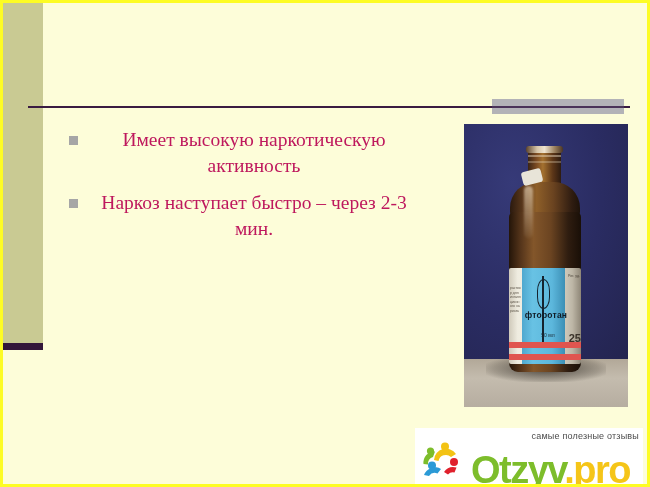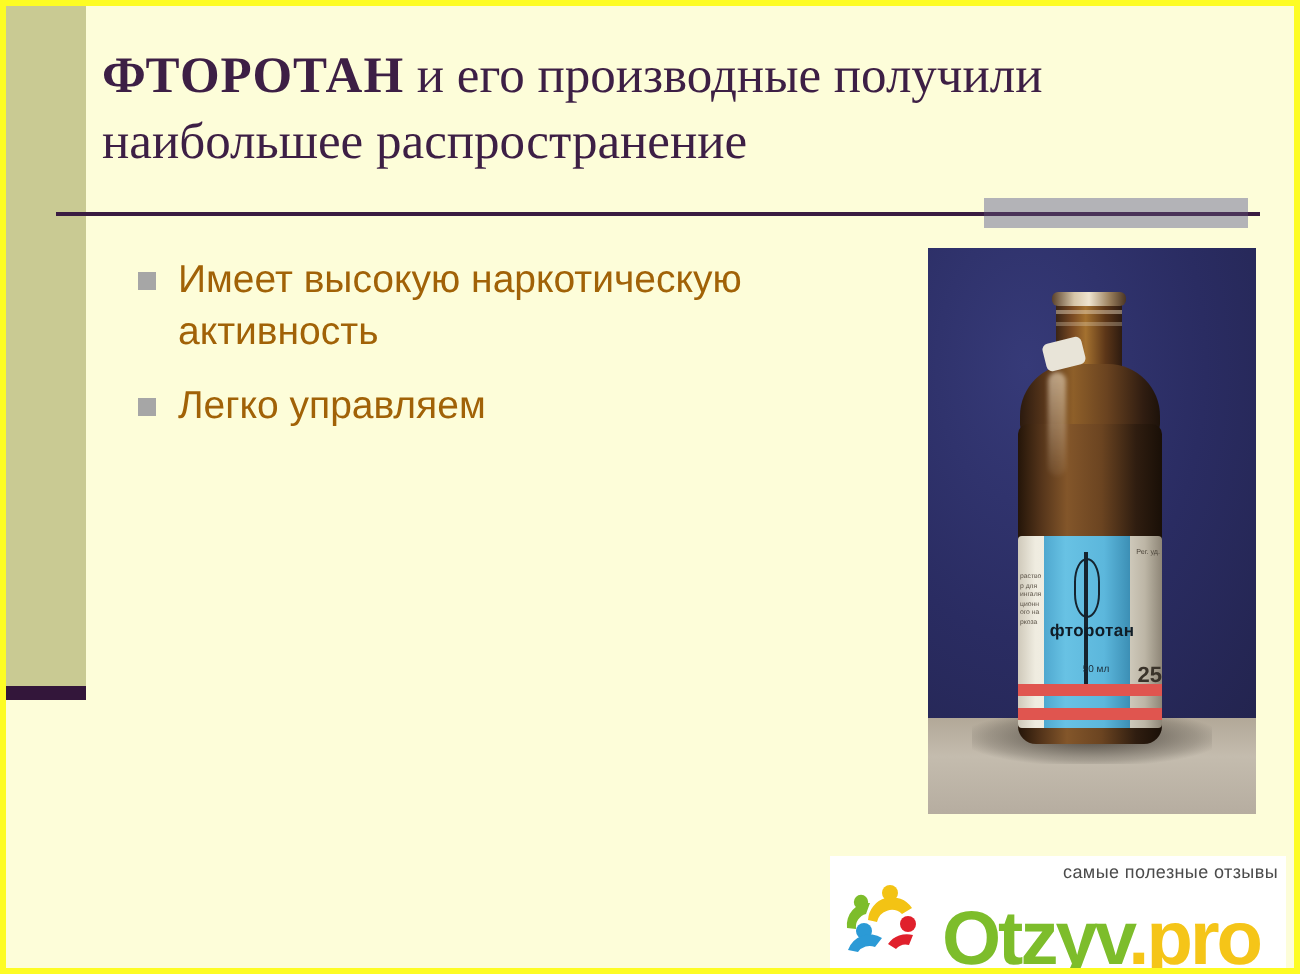--- a/index.html
+++ b/index.html
@@ -101,25 +101,26 @@
   }
   .bullet-marker {
     flex: 0 0 auto;
     width: 9px;
     height: 9px;
     background: #a6a6a6;
     margin-top: 9px;
     margin-right: 11px;
   }
   .bullet-text {
-    font-family: Liberation Sans, sans-serif;
+    font-family: Liberation Serif, serif;
     font-size: 19.5px;
     line-height: 26px;
-    color: #a16207;
+    color: #be185d;
     max-width: 330px;
+    text-align: center;
   }
 
   
   .photo {
     position: absolute;
     left: 461px;
     top: 121px;
     width: 164px;
     height: 283px;
     overflow: hidden;
@@ -378,37 +379,33 @@
   }
 </style>
 </head>
 <body>
 
 <div id="slide">
 
   <div class="left-band"></div>
   <div class="left-band-cap"></div>
 
-  <div class="title-area">
-    <div class="title-line"><span class="title-strong">ФТОРОТАН</span><span> и его производные получили</span></div>
-    <div class="title-line">наибольшее распространение</div>
-  </div>
 
   <div class="title-rule"></div>
   <div class="title-rule-block"></div>
   <div class="title-rule-over"></div>
 
   <div class="bullets">
     <div class="bullet-row">
       <span class="bullet-marker"></span>
       <span class="bullet-text">Имеет высокую наркотическую активность</span>
     </div>
     <div class="bullet-row">
       <span class="bullet-marker"></span>
-      <span class="bullet-text">Легко управляем</span>
+      <span class="bullet-text">Наркоз наступает быстро – через 2-3 мин.</span>
     </div>
   </div>
 
   <div class="photo">
     <div class="photo-bg-wall"></div>
     <div class="photo-bg-desk"></div>
     <div class="photo-shadow"></div>
 
     <div class="bottle">
       <div class="b-neck"></div>

